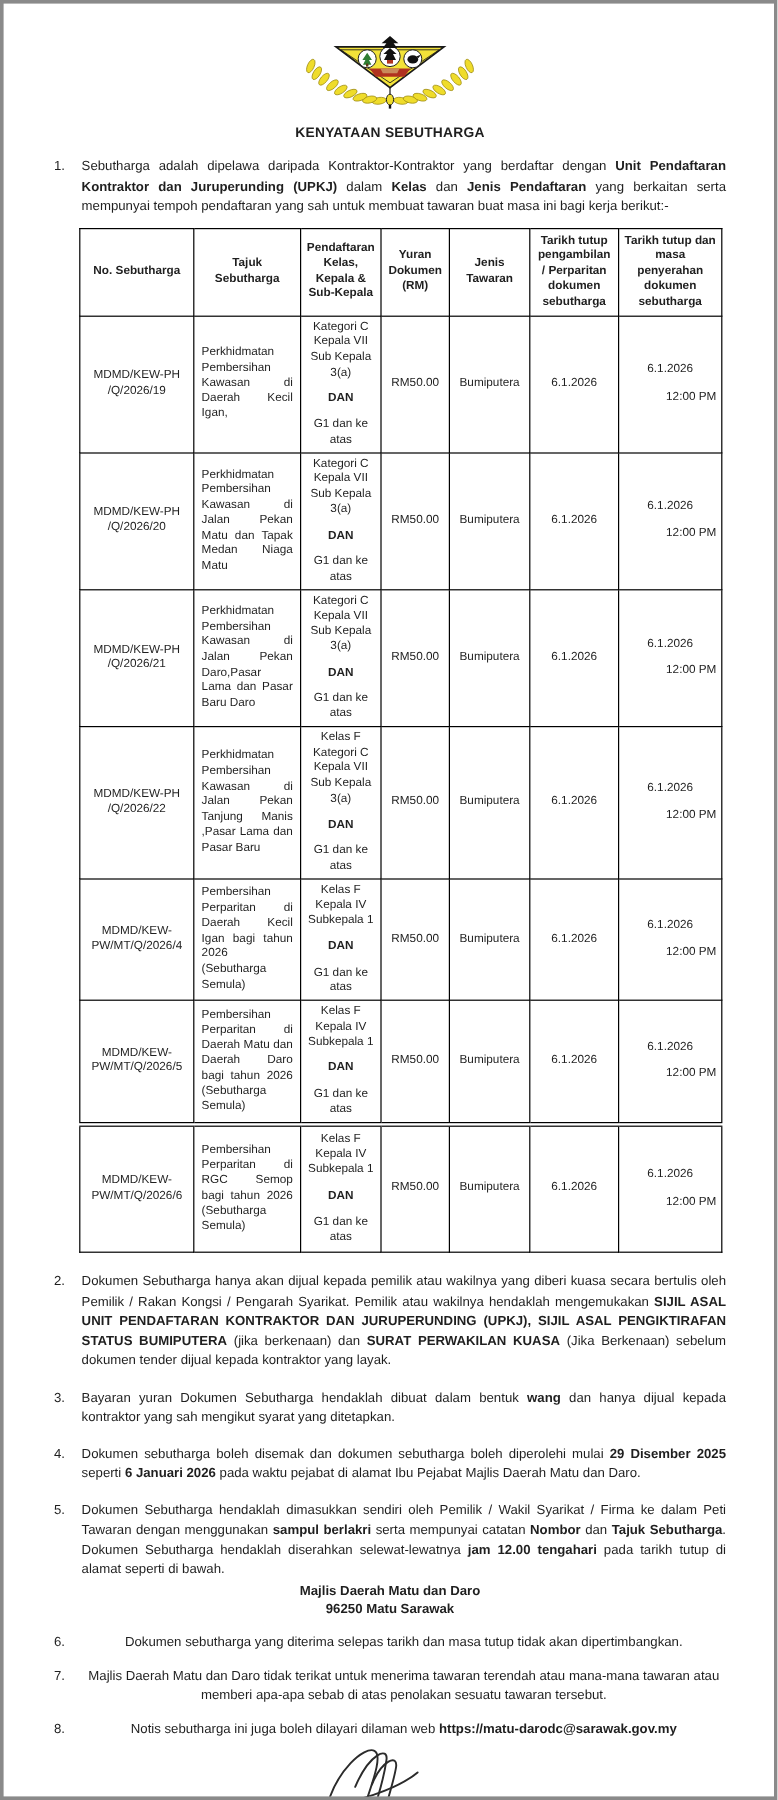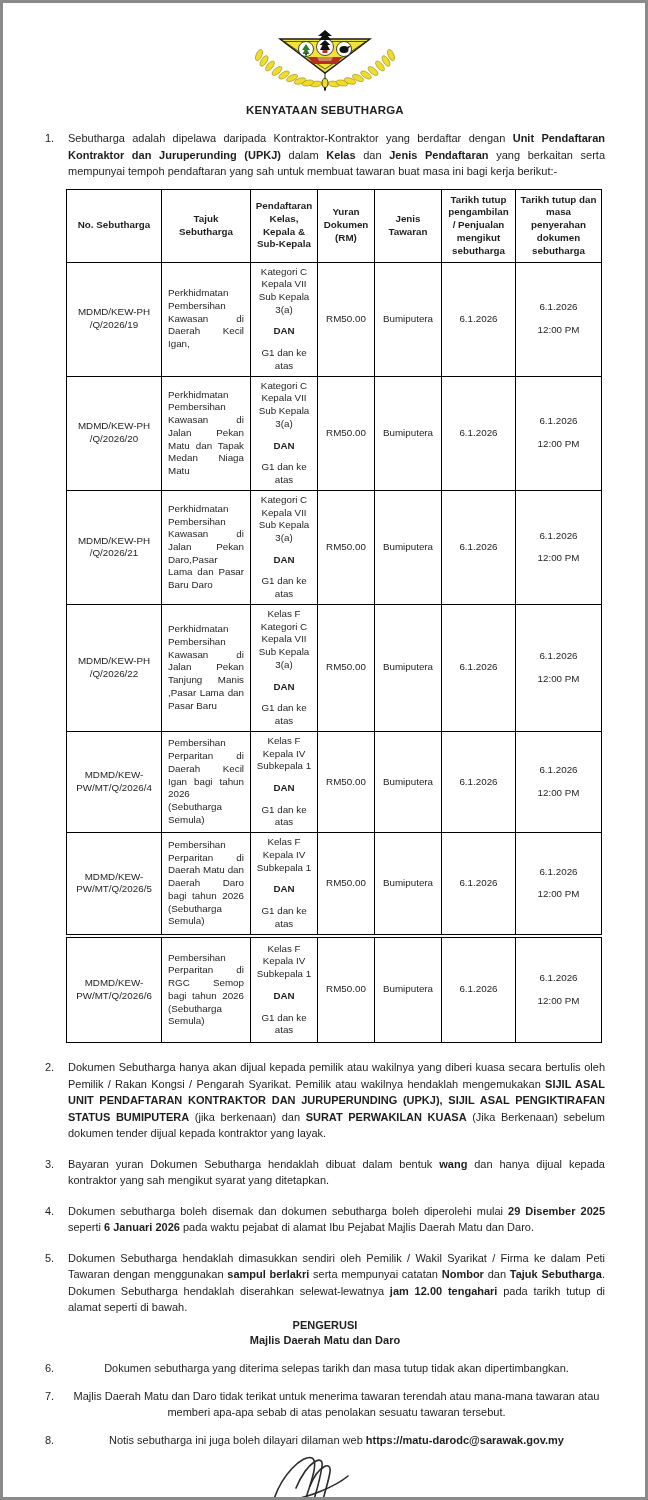--- a/index.html
+++ b/index.html
@@ -17,21 +17,21 @@
   .para .body{flex:1;text-align:justify;}
   .para .body.left{text-align:center;}
   b{font-weight:bold;}
   table.quote{border-collapse:collapse;table-layout:fixed;width:535px;margin:9px 0 0 21px;
     font-size:9.8px;line-height:1.3;}
   table.quote th,table.quote td{border:1px solid #000;padding:3px 4px;text-align:center;vertical-align:middle;box-sizing:border-box;}
   table.quote th{font-weight:bold;}
   table.quote td.tajuk{text-align:justify;padding:3px 6px;}
   .pre{white-space:pre-line;}
   .reg-dan{font-weight:bold;margin:9px 0;}
-  .sub-time{margin-top:10px;}
+  .sub-time{margin-top:10px;text-align:right;}
   tr.dbl td{border-top:4px double #000;}
   .addr{ text-align:center;font-weight:bold;font-size:11px;line-height:1.4;margin-top:2px;}
   .sig-wrap{text-align:center;margin-top:2px;}
   .sig-scribble{display:block;margin:0 auto -18px auto;position:relative;z-index:2;}
 </style>
 </head>
 <body>
 
 <div class="page">
   <div class="doc">
@@ -102,21 +102,21 @@
           <col style="width:74px">
           <col style="width:86px">
       </colgroup>
       <tbody>
           <tr style="height:73px">
         <th>No. Sebutharga</th>
         <th>Tajuk Sebutharga</th>
         <th>Pendaftaran Kelas, Kepala &amp; Sub-Kepala</th>
         <th>Yuran Dokumen (RM)</th>
         <th>Jenis Tawaran</th>
-        <th>Tarikh tutup pengambilan / Penjualan mengikut sebutharga</th>
+        <th>Tarikh tutup pengambilan / Perparitan dokumen sebutharga</th>
         <th>Tarikh tutup dan masa penyerahan dokumen sebutharga</th>
       </tr>
 
       <tr style="height:112px">
         <td>
               <div>MDMD/KEW-PH</div>
               <div>/Q/2026/19</div>
             </td>
         <td class="tajuk">Perkhidmatan Pembersihan Kawasan di Daerah Kecil Igan,</td>
         <td>
@@ -295,22 +295,22 @@
       <span class="num">4.</span>
       <span class="body"><span>Dokumen sebutharga boleh disemak dan dokumen sebutharga boleh diperolehi mulai </span><b>29 Disember 2025</b><span> seperti </span><b>6 Januari 2026</b><span> pada waktu pejabat di alamat Ibu Pejabat Majlis Daerah Matu dan Daro.</span></span>
     </div>
 
     <div class="para">
       <span class="num">5.</span>
       <span class="body"><span>Dokumen Sebutharga hendaklah dimasukkan sendiri oleh Pemilik / Wakil Syarikat / Firma ke dalam  Peti Tawaran dengan menggunakan </span><b>sampul berlakri</b><span> serta mempunyai catatan </span><b>Nombor</b><span> dan </span><b>Tajuk Sebutharga</b><span>. Dokumen Sebutharga hendaklah diserahkan selewat-lewatnya </span><b>jam 12.00 tengahari</b><span> pada tarikh tutup di alamat seperti di bawah.</span></span>
     </div>
 
     <div class="addr">
-      <div>PENGERUSI</div>
       <div>Majlis Daerah Matu dan Daro</div>
+      <div>96250 Matu Sarawak</div>
     </div>
 
     <div class="para" style="margin-top:12px">
       <span class="num">6.</span>
       <span class="body left"><span>Dokumen sebutharga yang diterima selepas tarikh dan masa tutup tidak akan dipertimbangkan.</span></span>
     </div>
 
     <div class="para" style="margin-top:11px">
       <span class="num">7.</span>
       <span class="body left"><span>Majlis Daerah Matu dan Daro tidak terikat untuk menerima tawaran terendah atau mana-mana tawaran atau memberi apa-apa sebab di atas penolakan sesuatu tawaran tersebut.</span></span>

